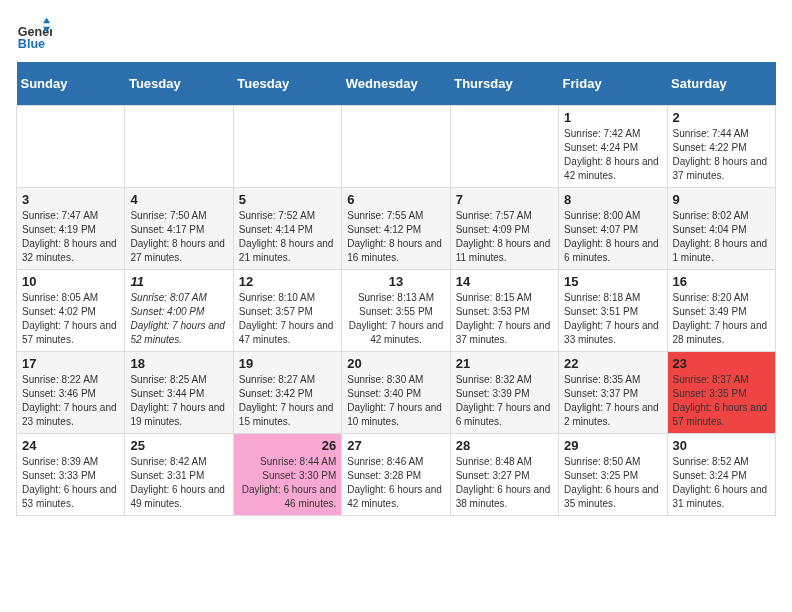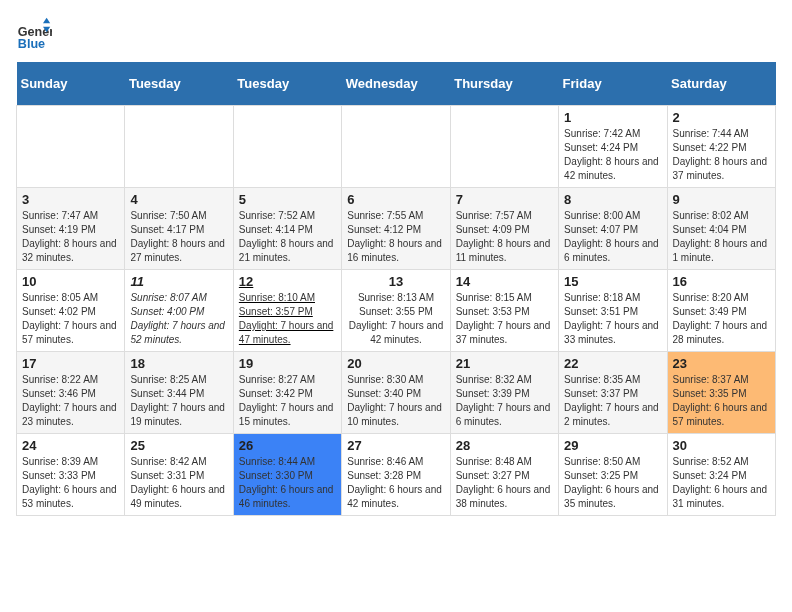--- a/index.html
+++ b/index.html
@@ -161,21 +161,21 @@
       </tr>
       <tr>
         <td style="background: rgb(255, 255, 255); margin-top: 10px;">
           <span class="day-number">10</span>
           <div class="day-info">Sunrise: 8:05 AM<br>Sunset: 4:02 PM<br>Daylight: 7 hours and 57 minutes.</div>
         </td>
         <td style="background: rgb(255, 255, 255); font-style: italic;">
           <span class="day-number">11</span>
           <div class="day-info">Sunrise: 8:07 AM<br>Sunset: 4:00 PM<br>Daylight: 7 hours and 52 minutes.</div>
         </td>
-        <td style="background: rgb(255, 255, 255); text-decoration: underline;">
+        <td style="background: rgb(255, 255, 255);">
           <span class="day-number">12</span>
           <div class="day-info">Sunrise: 8:10 AM<br>Sunset: 3:57 PM<br>Daylight: 7 hours and 47 minutes.</div>
         </td>
         <td style="background: rgb(255, 255, 255); text-align: center;">
           <span class="day-number">13</span>
           <div class="day-info">Sunrise: 8:13 AM<br>Sunset: 3:55 PM<br>Daylight: 7 hours and 42 minutes.</div>
         </td>
         <td style="background: rgb(255, 255, 255);">
           <span class="day-number">14</span>
           <div class="day-info">Sunrise: 8:15 AM<br>Sunset: 3:53 PM<br>Daylight: 7 hours and 37 minutes.</div>
@@ -207,35 +207,35 @@
           <div class="day-info">Sunrise: 8:30 AM<br>Sunset: 3:40 PM<br>Daylight: 7 hours and 10 minutes.</div>
         </td>
         <td style="background: rgb(245, 245, 245);">
           <span class="day-number">21</span>
           <div class="day-info">Sunrise: 8:32 AM<br>Sunset: 3:39 PM<br>Daylight: 7 hours and 6 minutes.</div>
         </td>
         <td style="background: rgb(245, 245, 245); margin-top: 41px;">
           <span class="day-number">22</span>
           <div class="day-info">Sunrise: 8:35 AM<br>Sunset: 3:37 PM<br>Daylight: 7 hours and 2 minutes.</div>
         </td>
-        <td style="background: #fdba74;">
+        <td style="background: #ef4444;">
           <span class="day-number">23</span>
           <div class="day-info">Sunrise: 8:37 AM<br>Sunset: 3:35 PM<br>Daylight: 6 hours and 57 minutes.</div>
         </td>
       </tr>
       <tr>
         <td style="background: rgb(255, 255, 255);">
           <span class="day-number">24</span>
           <div class="day-info">Sunrise: 8:39 AM<br>Sunset: 3:33 PM<br>Daylight: 6 hours and 53 minutes.</div>
         </td>
         <td style="background: rgb(255, 255, 255); margin-top: 27px;">
           <span class="day-number">25</span>
           <div class="day-info">Sunrise: 8:42 AM<br>Sunset: 3:31 PM<br>Daylight: 6 hours and 49 minutes.</div>
         </td>
-        <td style="background: #3b82f6;">
+        <td style="background: #f9a8d4; text-align: right;">
           <span class="day-number">26</span>
           <div class="day-info">Sunrise: 8:44 AM<br>Sunset: 3:30 PM<br>Daylight: 6 hours and 46 minutes.</div>
         </td>
         <td style="background: rgb(255, 255, 255);">
           <span class="day-number">27</span>
           <div class="day-info">Sunrise: 8:46 AM<br>Sunset: 3:28 PM<br>Daylight: 6 hours and 42 minutes.</div>
         </td>
         <td style="background: rgb(255, 255, 255);">
           <span class="day-number">28</span>
           <div class="day-info">Sunrise: 8:48 AM<br>Sunset: 3:27 PM<br>Daylight: 6 hours and 38 minutes.</div>

